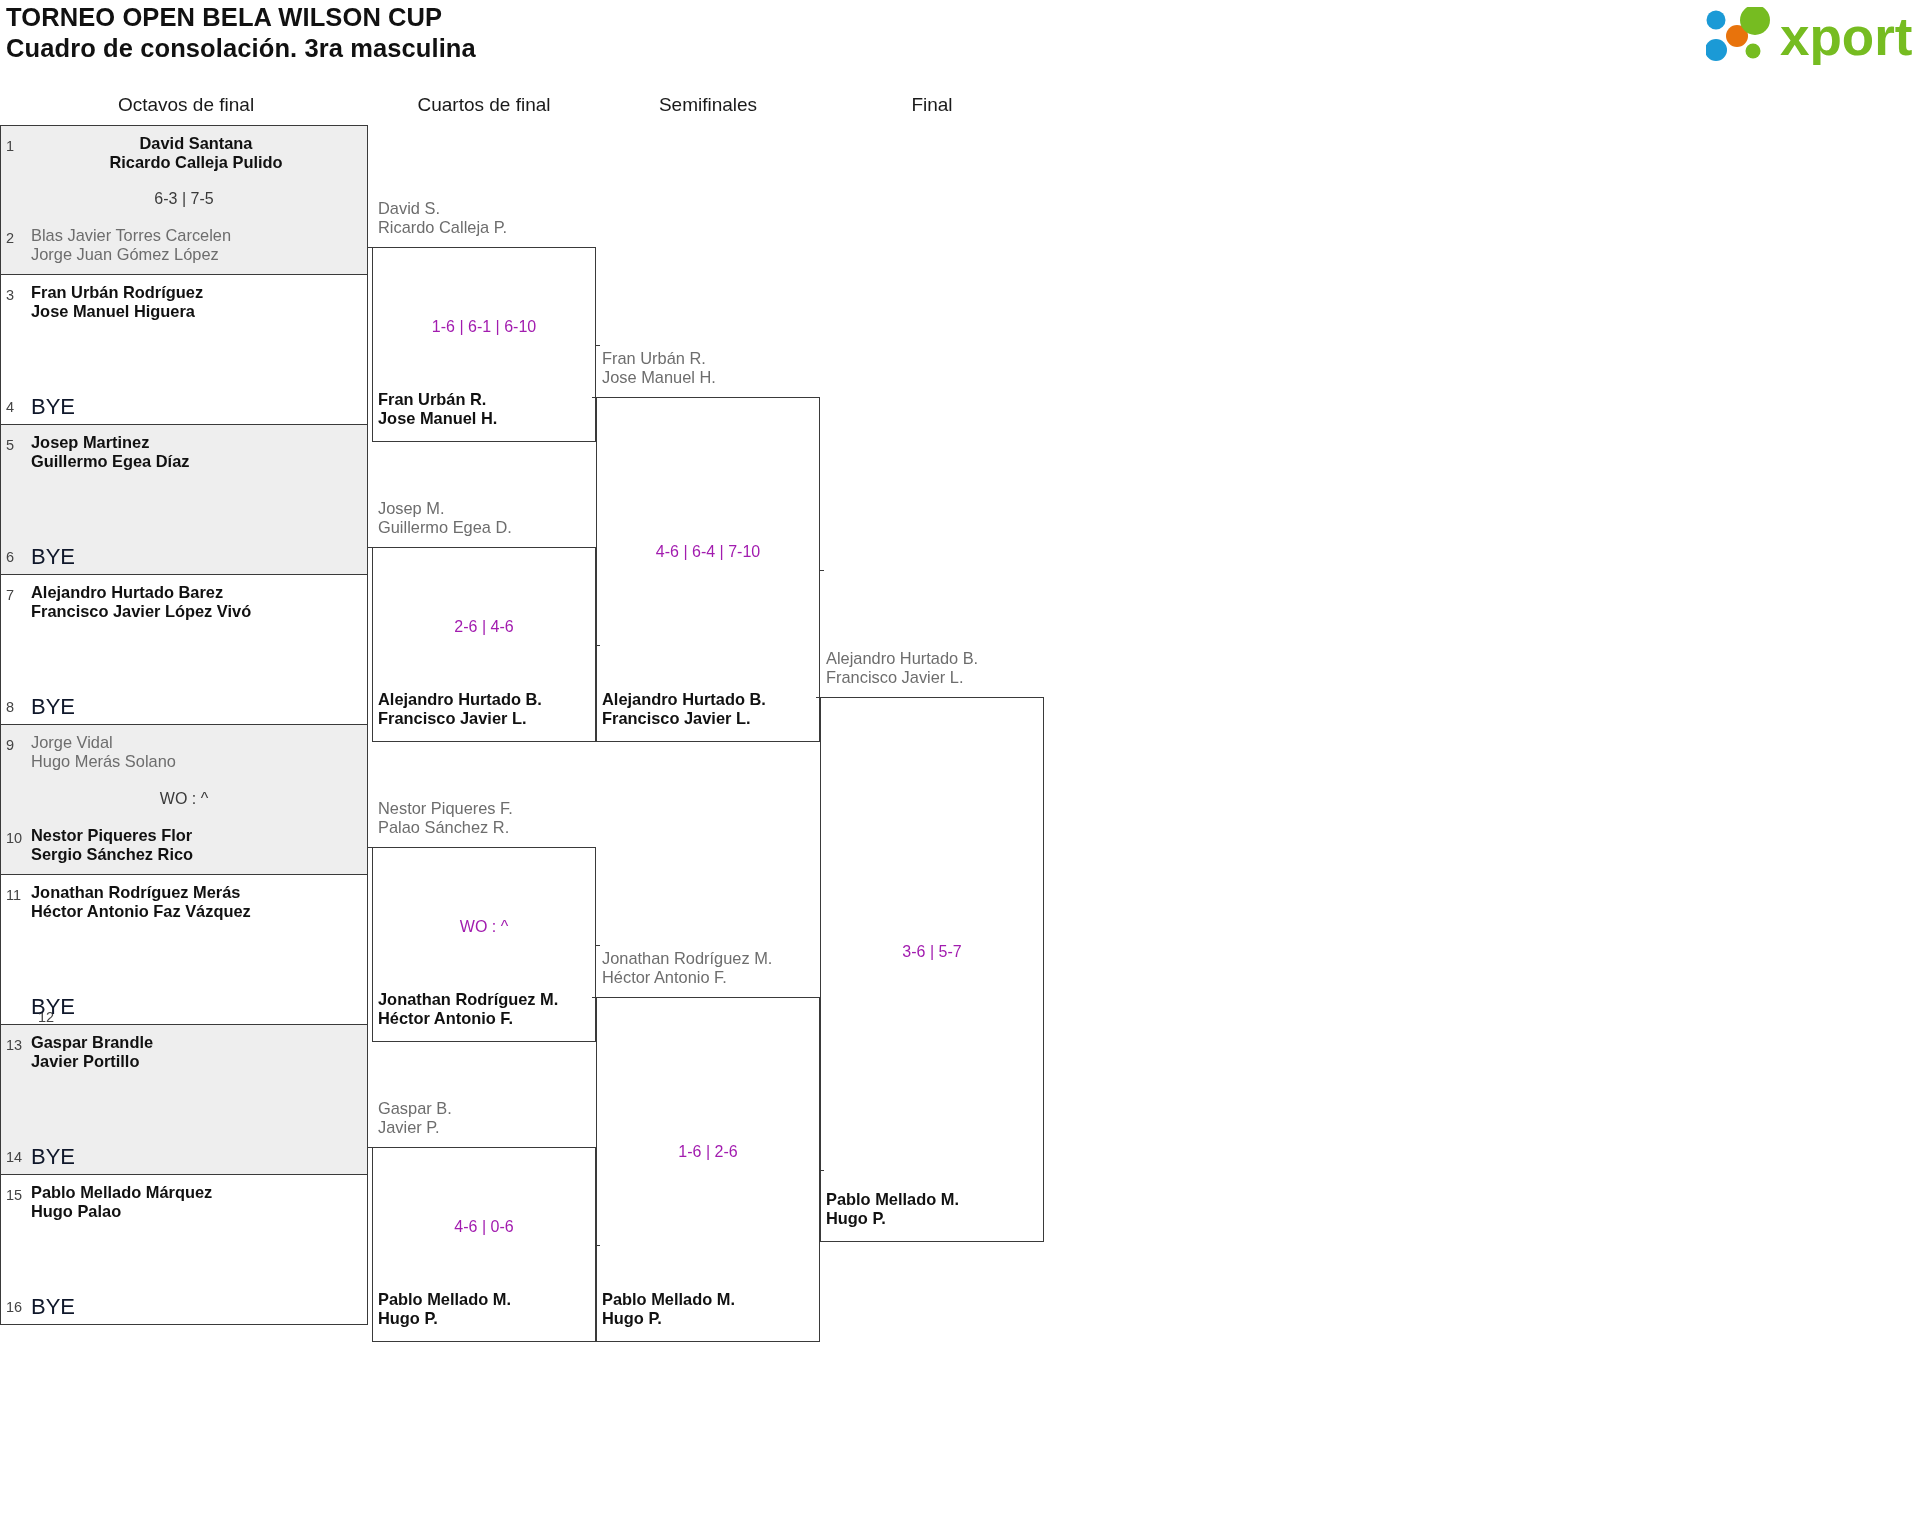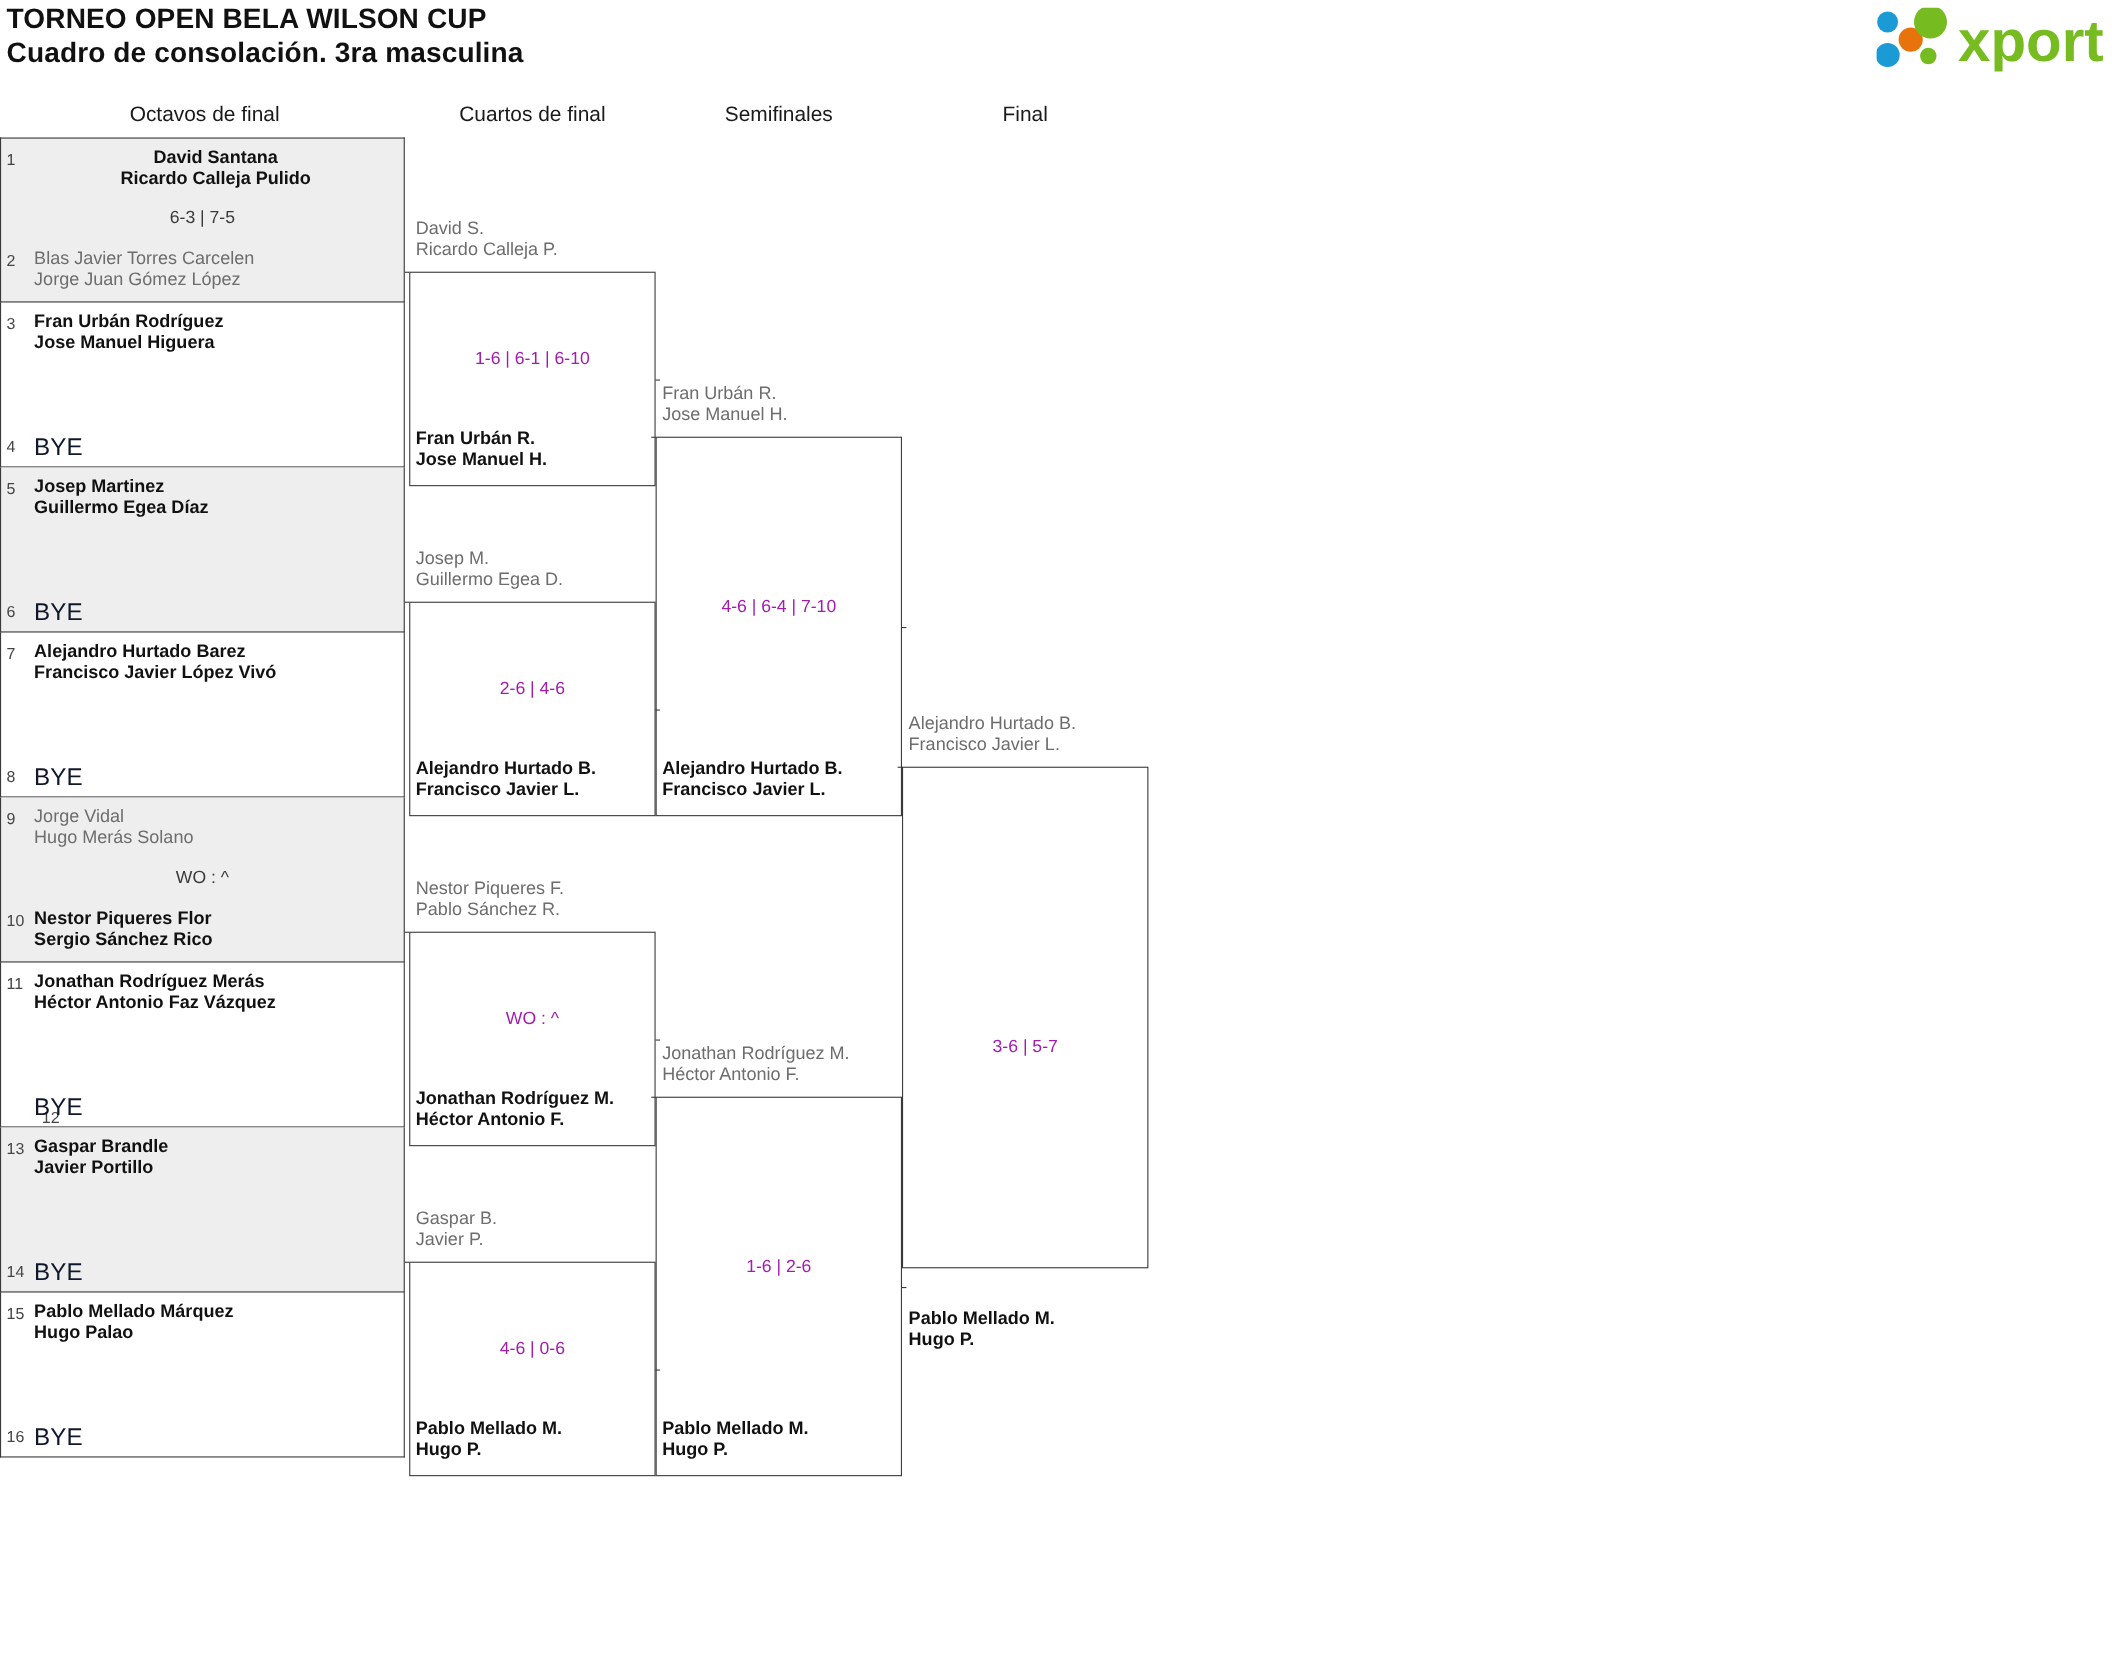--- a/index.html
+++ b/index.html
@@ -248,21 +248,21 @@
     </div>
     <div class="mbox" style="left: 372px; top: 422px; width: 224px; height: 195px;">
       <div class="score" style="top: 69.5px;">2-6 | 4-6</div>
     </div>
     <div class="plabel" style="left: 378px; top: 565px;">
       <span class="n w">Alejandro Hurtado B.</span>
       <span class="n w">Francisco Javier L.</span>
     </div>
     <div class="plabel" style="left: 378px; top: 674px;">
       <span class="n l">Nestor Piqueres F.</span>
-      <span class="n l">Pablo Sánchez R.</span>
+      <span class="n l">Palao Sánchez R.</span>
     </div>
     <div class="mbox" style="left: 372px; top: 722px; width: 224px; height: 195px;">
       <div class="score" style="top: 69.5px;">WO : ^</div>
     </div>
     <div class="plabel" style="left: 378px; top: 865px;">
       <span class="n w">Jonathan Rodríguez M.</span>
       <span class="n w">Héctor Antonio F.</span>
     </div>
     <div class="plabel" style="left: 378px; top: 974px;">
       <span class="n l">Gaspar B.</span>
@@ -294,21 +294,21 @@
       <div class="score" style="top: 144.5px;">1-6 | 2-6</div>
     </div>
     <div class="plabel" style="left: 602px; top: 1165px;">
       <span class="n w">Pablo Mellado M.</span>
       <span class="n w">Hugo P.</span>
     </div>
     <div class="plabel" style="left: 826px; top: 524px;">
       <span class="n l">Alejandro Hurtado B.</span>
       <span class="n l">Francisco Javier L.</span>
     </div>
-    <div class="mbox" style="left: 820px; top: 572px; width: 224px; height: 456px;">
+    <div class="mbox" style="left: 820px; top: 572px; width: 224px; height: 545px;">
       <div class="score" style="top: 244.5px;">3-6 | 5-7</div>
     </div>
     <div class="plabel" style="left: 826px; top: 1065px;">
       <span class="n w">Pablo Mellado M.</span>
       <span class="n w">Hugo P.</span>
     </div>
     <div class="stub" style="left: 368px; top: 122px; width: 4px; height: 1.4px;"></div>
     <div class="stub" style="left: 596px; top: 219.5px; width: 4px; height: 1.4px;"></div>
     <div class="stub" style="left: 368px; top: 422px; width: 4px; height: 1.4px;"></div>
     <div class="stub" style="left: 596px; top: 519.5px; width: 4px; height: 1.4px;"></div>

